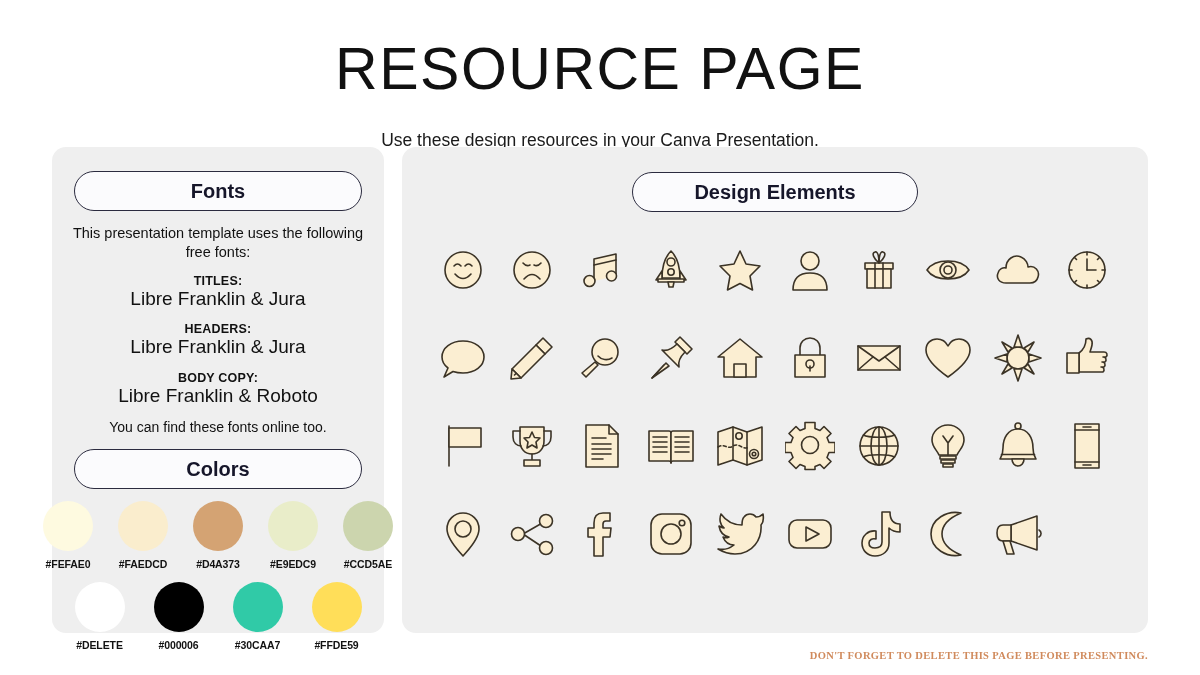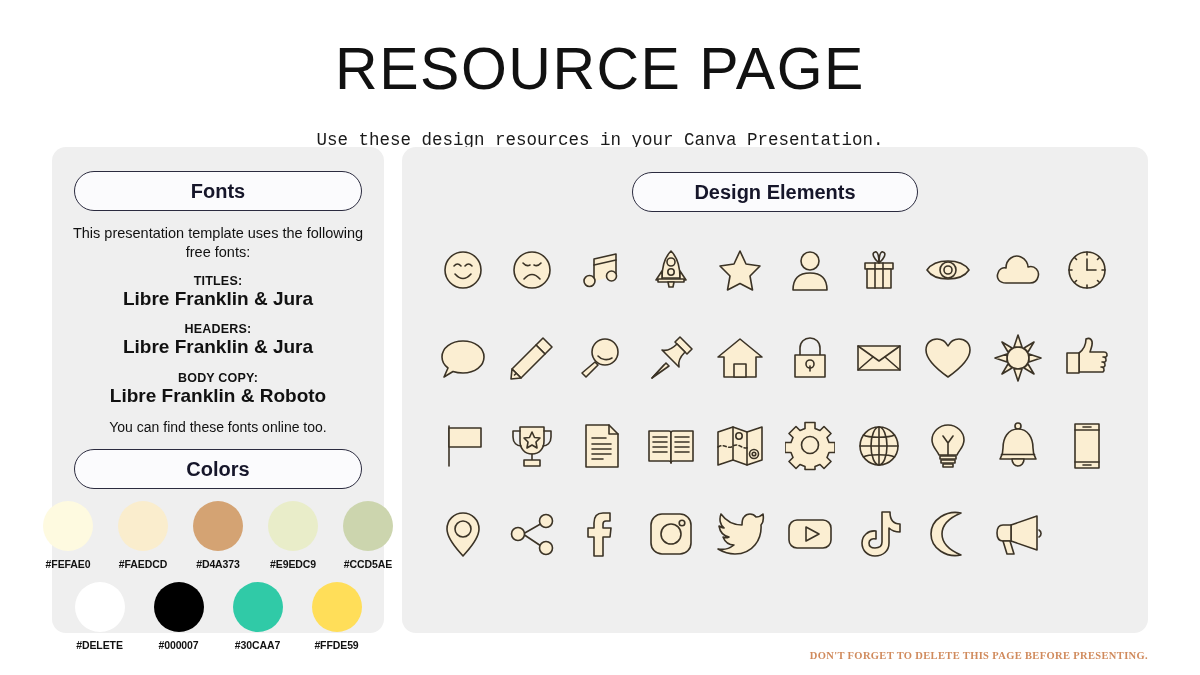--- a/index.html
+++ b/index.html
@@ -27,21 +27,20 @@
     padding-top: 20px;
     line-height: 1.15;
   }
   .page-subtitle {
     text-align: center;
     font-size: 17.5px;
     color: #1a1a1a;
     margin: 0;
     padding-top: 10px;
     font-weight: 400;
-    font-family: Liberation Mono, monospace;
   }
 
   
   .content {
     position: absolute;
     top: 147px;
     left: 52px;
     right: 52px;
     height: 486px;
     display: flex;
@@ -103,21 +102,21 @@
   .font-group { margin-top: 12px; }
   .font-label {
     font-size: 12.5px;
     font-weight: bold;
     letter-spacing: 0.2px;
     color: #111;
     margin-bottom: 0px;
   }
   .font-value {
     font-size: 19px;
-    font-weight: bold;
+    font-weight: normal;
     color: #111;
     line-height: 1.2;
   }
   .fonts-footnote {
     font-size: 14px;
     color: #111;
     margin-top: 11px;
   }
 
   
@@ -242,21 +241,21 @@
         </div>
       </div>
 
       <div class="swatch-row">
         <div class="swatch-cell">
           <div class="swatch-dot" style="background: rgb(255, 255, 255);"></div>
           <div class="swatch-hex">#DELETE</div>
         </div>
         <div class="swatch-cell">
           <div class="swatch-dot" style="background: rgb(0, 0, 0);"></div>
-          <div class="swatch-hex">#000007</div>
+          <div class="swatch-hex">#000006</div>
         </div>
         <div class="swatch-cell">
           <div class="swatch-dot" style="background: rgb(48, 202, 167);"></div>
           <div class="swatch-hex">#30CAA7</div>
         </div>
         <div class="swatch-cell">
           <div class="swatch-dot" style="background: rgb(255, 222, 89);"></div>
           <div class="swatch-hex">#FFDE59</div>
         </div>
       </div>

